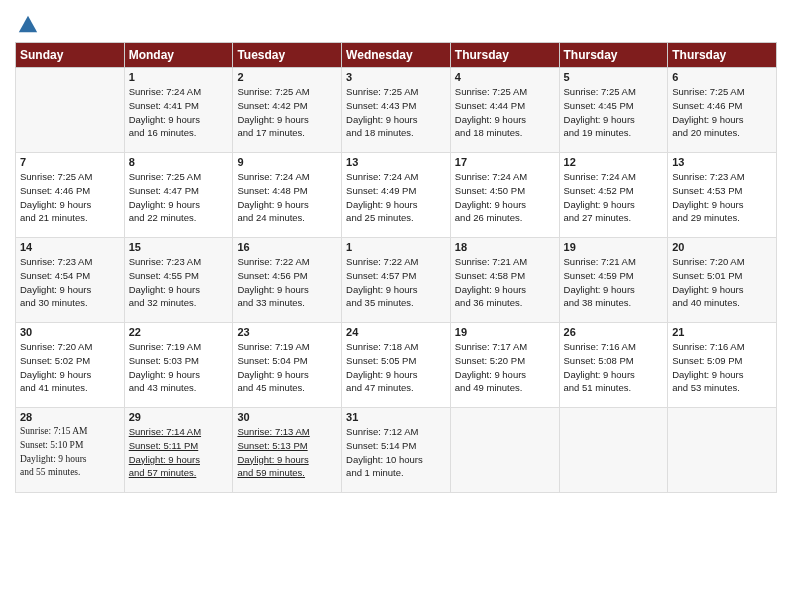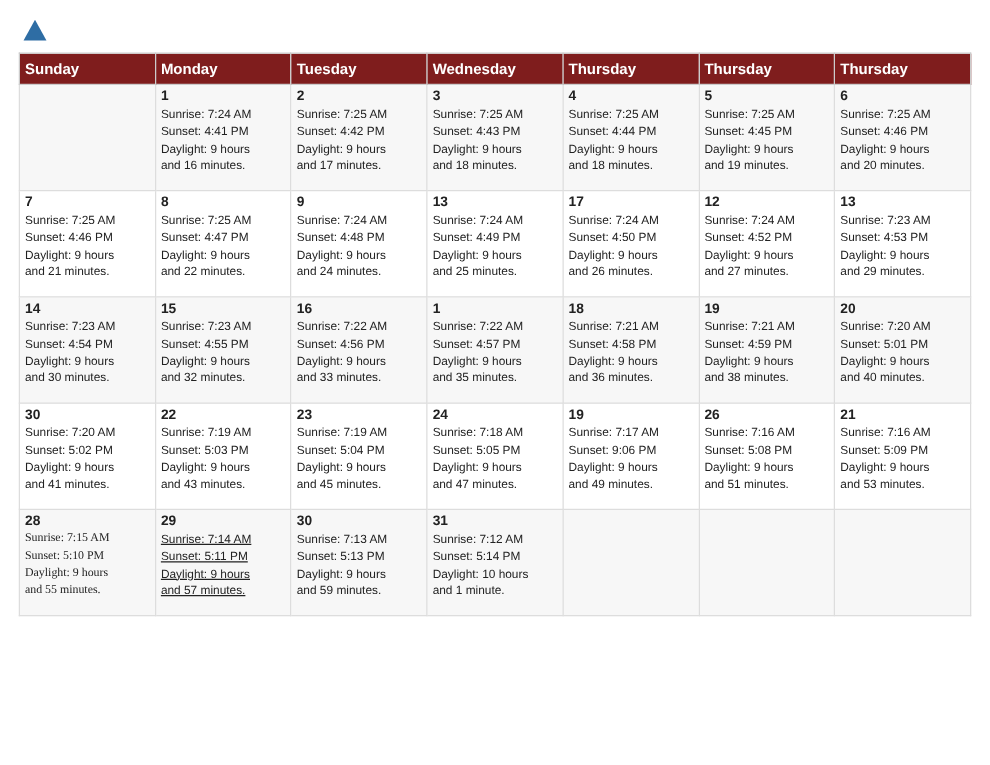--- a/index.html
+++ b/index.html
@@ -286,21 +286,21 @@
           <td>
             <span class="day-number">24</span>
             <div class="day-info" style="white-space: pre-line;">Sunrise: 7:18 AM
 Sunset: 5:05 PM
 Daylight: 9 hours
 and 47 minutes.</div>
           </td>
           <td>
             <span class="day-number">19</span>
             <div class="day-info" style="white-space: pre-line;">Sunrise: 7:17 AM
-Sunset: 9:06 PM
+Sunset: 5:20 PM
 Daylight: 9 hours
 and 49 minutes.</div>
           </td>
           <td>
             <span class="day-number">26</span>
             <div class="day-info" style="white-space: pre-line;">Sunrise: 7:16 AM
 Sunset: 5:08 PM
 Daylight: 9 hours
 and 51 minutes.</div>
           </td>
@@ -322,21 +322,21 @@
           </td>
           <td>
             <span class="day-number">29</span>
             <div class="day-info" style="white-space: pre-line; text-decoration: underline;">Sunrise: 7:14 AM
 Sunset: 5:11 PM
 Daylight: 9 hours
 and 57 minutes.</div>
           </td>
           <td>
             <span class="day-number">30</span>
-            <div class="day-info" style="white-space: pre-line;">Sunrise: 7:13 AM
+            <div class="day-info" style="white-space: pre-line; text-decoration: underline;">Sunrise: 7:13 AM
 Sunset: 5:13 PM
 Daylight: 9 hours
 and 59 minutes.</div>
           </td>
           <td>
             <span class="day-number">31</span>
             <div class="day-info" style="white-space: pre-line;">Sunrise: 7:12 AM
 Sunset: 5:14 PM
 Daylight: 10 hours
 and 1 minute.</div>

